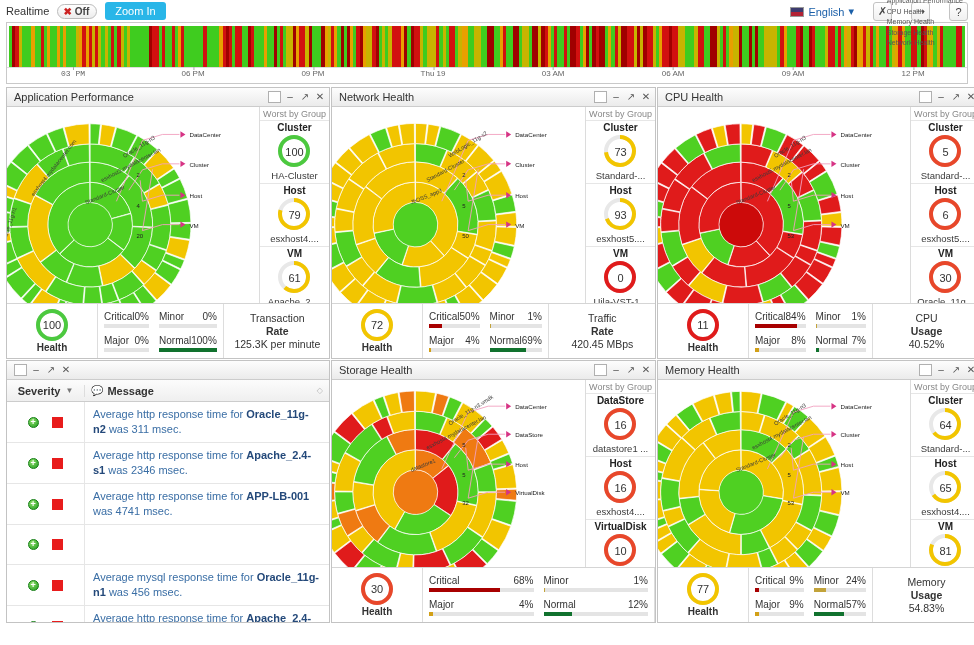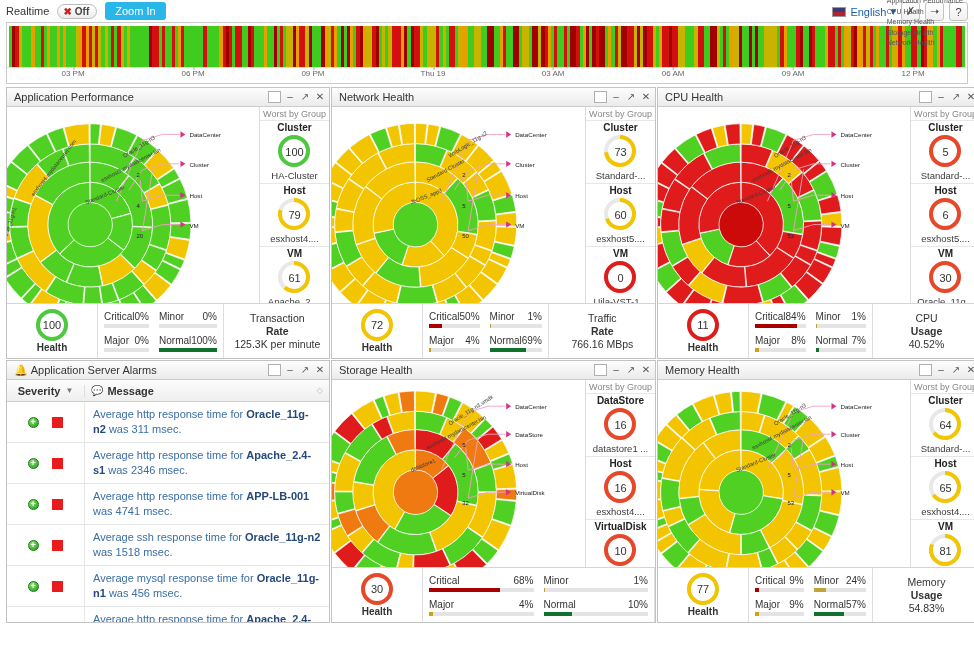--- a/index.html
+++ b/index.html
@@ -40,21 +40,21 @@
     cursor: pointer;
   }
   .daterange .caret { color: #666; margin-left: 6px; }
   .zoomin-btn {
     background: #29b6e8; color: #fff; border: none; border-radius: 3px;
     padding: 3px 10px; font-size: 11px; cursor: pointer;
     font-family: "Liberation Sans", sans-serif;
   }
   #toolbar-right {
     position: absolute; right: 6px; top: 2px;
-    display: flex; align-items: center; gap: 5px;
+    display: flex; align-items: center; gap: 19px;
   }
   .lang-sel { display: flex; align-items: center; gap: 4px; color: #1a5fa8; font-size: 11px; cursor: pointer; }
   .flag {
     width: 14px; height: 10px; display: inline-block;
     background: linear-gradient(#3c3b6e 0 50%, #b22234 50% 100%);
     border: 1px solid #999;
   }
   .icon-btn {
     width: 19px; height: 19px; border: 1px solid #c3c3c3; border-radius: 3px;
     background: linear-gradient(#fff,#f0f0f0);
@@ -533,21 +533,21 @@
       <div class="tbar" style="background: rgb(210, 16, 16);"></div>
       <div class="tbar" style="background: rgb(63, 204, 31);"></div>
       <div class="tbar" style="background: rgb(63, 204, 31);"></div>
       <div class="tbar" style="background: rgb(63, 204, 31);"></div>
       <div class="tbar" style="background: rgb(63, 204, 31);"></div>
       <div class="tbar" style="background: rgb(210, 16, 16);"></div>
       <div class="tbar" style="background: rgb(210, 16, 16);"></div>
       <div class="tbar" style="background: rgb(63, 204, 31);"></div>
     </div>
   <div id="timeline-axis">
-      <span class="tick" style="left: 6.88%;">03 PM</span>
+      <span class="tick" style="left: 6.88%; font-family: Liberation Mono, monospace;">03 PM</span>
       <span class="tick" style="left: 19.38%;">06 PM</span>
       <span class="tick" style="left: 31.87%;">09 PM</span>
       <span class="tick" style="left: 44.38%;">Thu 19</span>
       <span class="tick" style="left: 56.88%;">03 AM</span>
       <span class="tick" style="left: 69.38%;">06 AM</span>
       <span class="tick" style="left: 81.88%;">09 AM</span>
       <span class="tick" style="left: 94.38%;">12 PM</span>
     </div>
   <div id="tl-legend">
       <div>Application Performance</div>
@@ -866,21 +866,21 @@
             </div>
             <div class="worst-name">Standard-...</div>
           </div>
           <div class="worst-item">
             <div class="worst-grp">Host</div>
             <div class="donut">
               <svg width="32" height="32" viewBox="0 0 32 32">
                 <circle cx="16" cy="16" r="14" fill="none" stroke="#e8e8e8" stroke-width="4"></circle>
                 <circle cx="16" cy="16" r="14" fill="none" stroke="#f2c500" stroke-width="4" stroke-dasharray="60.70 27.27" transform="rotate(-90 16 16)"></circle>
               </svg>
-              <span>60</span>
+              <span>93</span>
             </div>
             <div class="worst-name">esxhost5....</div>
           </div>
           <div class="worst-item">
             <div class="worst-grp">VM</div>
             <div class="donut">
               <svg width="32" height="32" viewBox="0 0 32 32">
                 <circle cx="16" cy="16" r="14" fill="none" stroke="#e8e8e8" stroke-width="4"></circle>
                 <circle cx="16" cy="16" r="14" fill="none" stroke="#e01b1b" stroke-width="4" stroke-dasharray="87.96 0.00" transform="rotate(-90 16 16)"></circle>
               </svg>
@@ -932,21 +932,21 @@
               <span>69%</span>
             </div>
             <div class="sb-track">
               <div class="sb-fill" style="width:69%;background:#11722e"></div>
             </div>
           </div>
         </div>
         <div class="stat-extra">
           <div class="se-l1">Traffic</div>
           <div class="se-l2">Rate</div>
-          <div class="se-l3">766.16 MBps</div>
+          <div class="se-l3">420.45 MBps</div>
         </div>
       </div>
   </div>
 
   <div class="panel">
     <div class="panel-head">
       <span class="panel-title">CPU Health</span>
       <span class="pbtns">
         <span class="pbox"></span>
         <span class="pbtn">–</span>
@@ -1130,23 +1130,20 @@
         <div class="stat-extra">
           <div class="se-l1">CPU</div>
           <div class="se-l2">Usage</div>
           <div class="se-l3">40.52%</div>
         </div>
       </div>
   </div>
 
   <div class="panel">
     <div class="panel-head">
-      <span class="panel-title">
-        <span class="bell">🔔</span><span>Application Server Alarms</span>
-      </span>
       <span class="pbtns">
         <span class="pbox"></span>
         <span class="pbtn">–</span>
         <span class="pbtn">↗</span>
         <span class="pbtn">✕</span>
       </span>
     </div>
     <div class="alarm-head">
       <div class="ah-sev">
         <span>Severity</span>
@@ -1178,21 +1175,20 @@
             <span class="plus-ic">+</span>
             <span class="sev-sq"></span>
           </div>
           <div class="ar-msg"><span>Average http response time for </span><b>APP-LB-001</b><span> was 4741 msec.</span></div>
         </div>
         <div class="arow">
           <div class="ar-sev">
             <span class="plus-ic">+</span>
             <span class="sev-sq"></span>
           </div>
-          <div class="ar-msg"><span>Average ssh response time for </span><b>Oracle_11g-n2</b><span> was 1518 msec.</span></div>
         </div>
         <div class="arow">
           <div class="ar-sev">
             <span class="plus-ic">+</span>
             <span class="sev-sq"></span>
           </div>
           <div class="ar-msg"><span>Average mysql response time for </span><b>Oracle_11g-n1</b><span> was 456 msec.</span></div>
         </div>
         <div class="arow">
           <div class="ar-sev">
@@ -1372,21 +1368,21 @@
               <span>Major</span>
               <span>4%</span>
             </div>
             <div class="sb-track">
               <div class="sb-fill" style="width:4%;background:#d2a017"></div>
             </div>
           </div>
           <div class="sb">
             <div class="sb-top">
               <span>Normal</span>
-              <span>10%</span>
+              <span>12%</span>
             </div>
             <div class="sb-track">
               <div class="sb-fill" style="width:27%;background:#11722e"></div>
             </div>
           </div>
         </div>
       </div>
   </div>
 
   <div class="panel">

